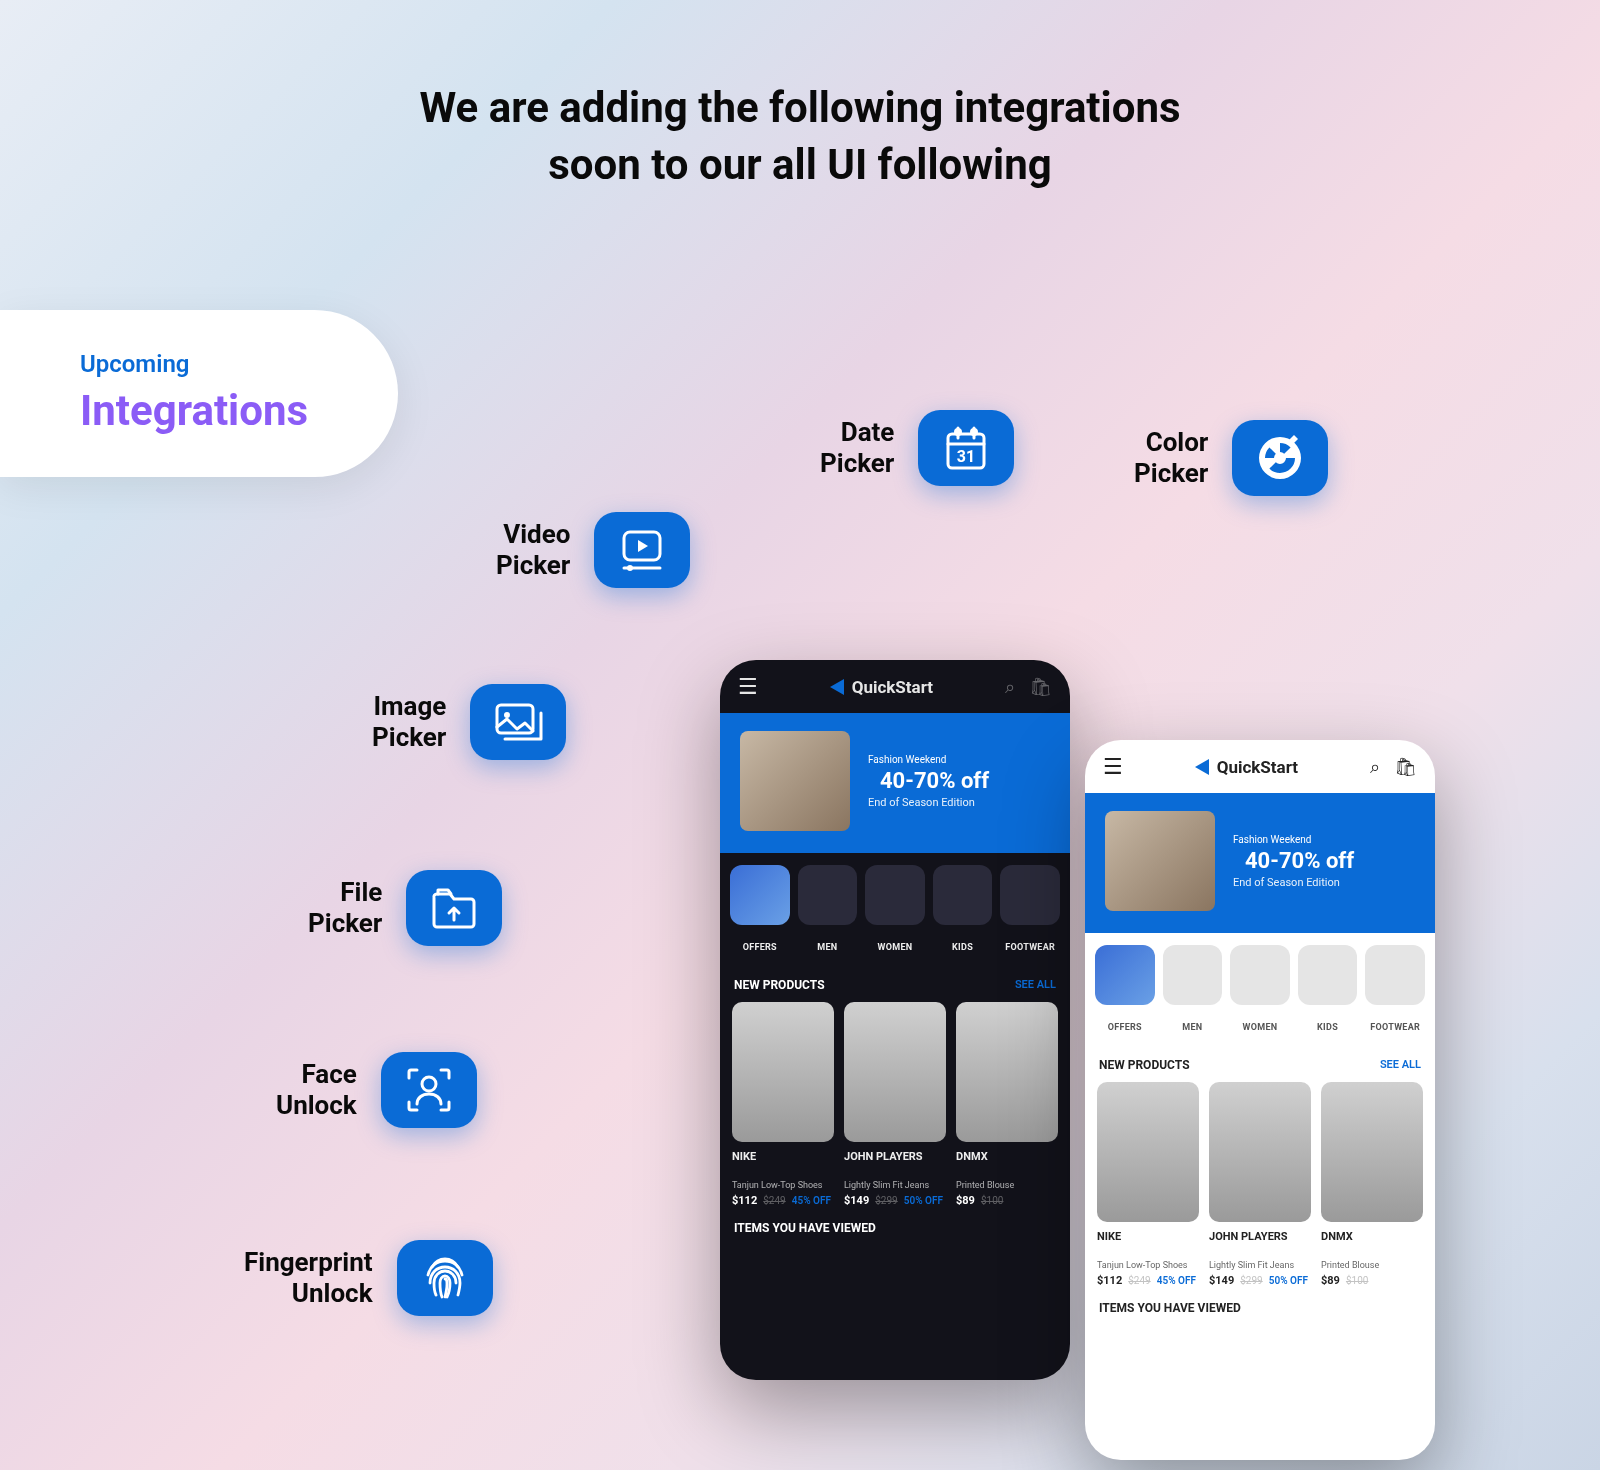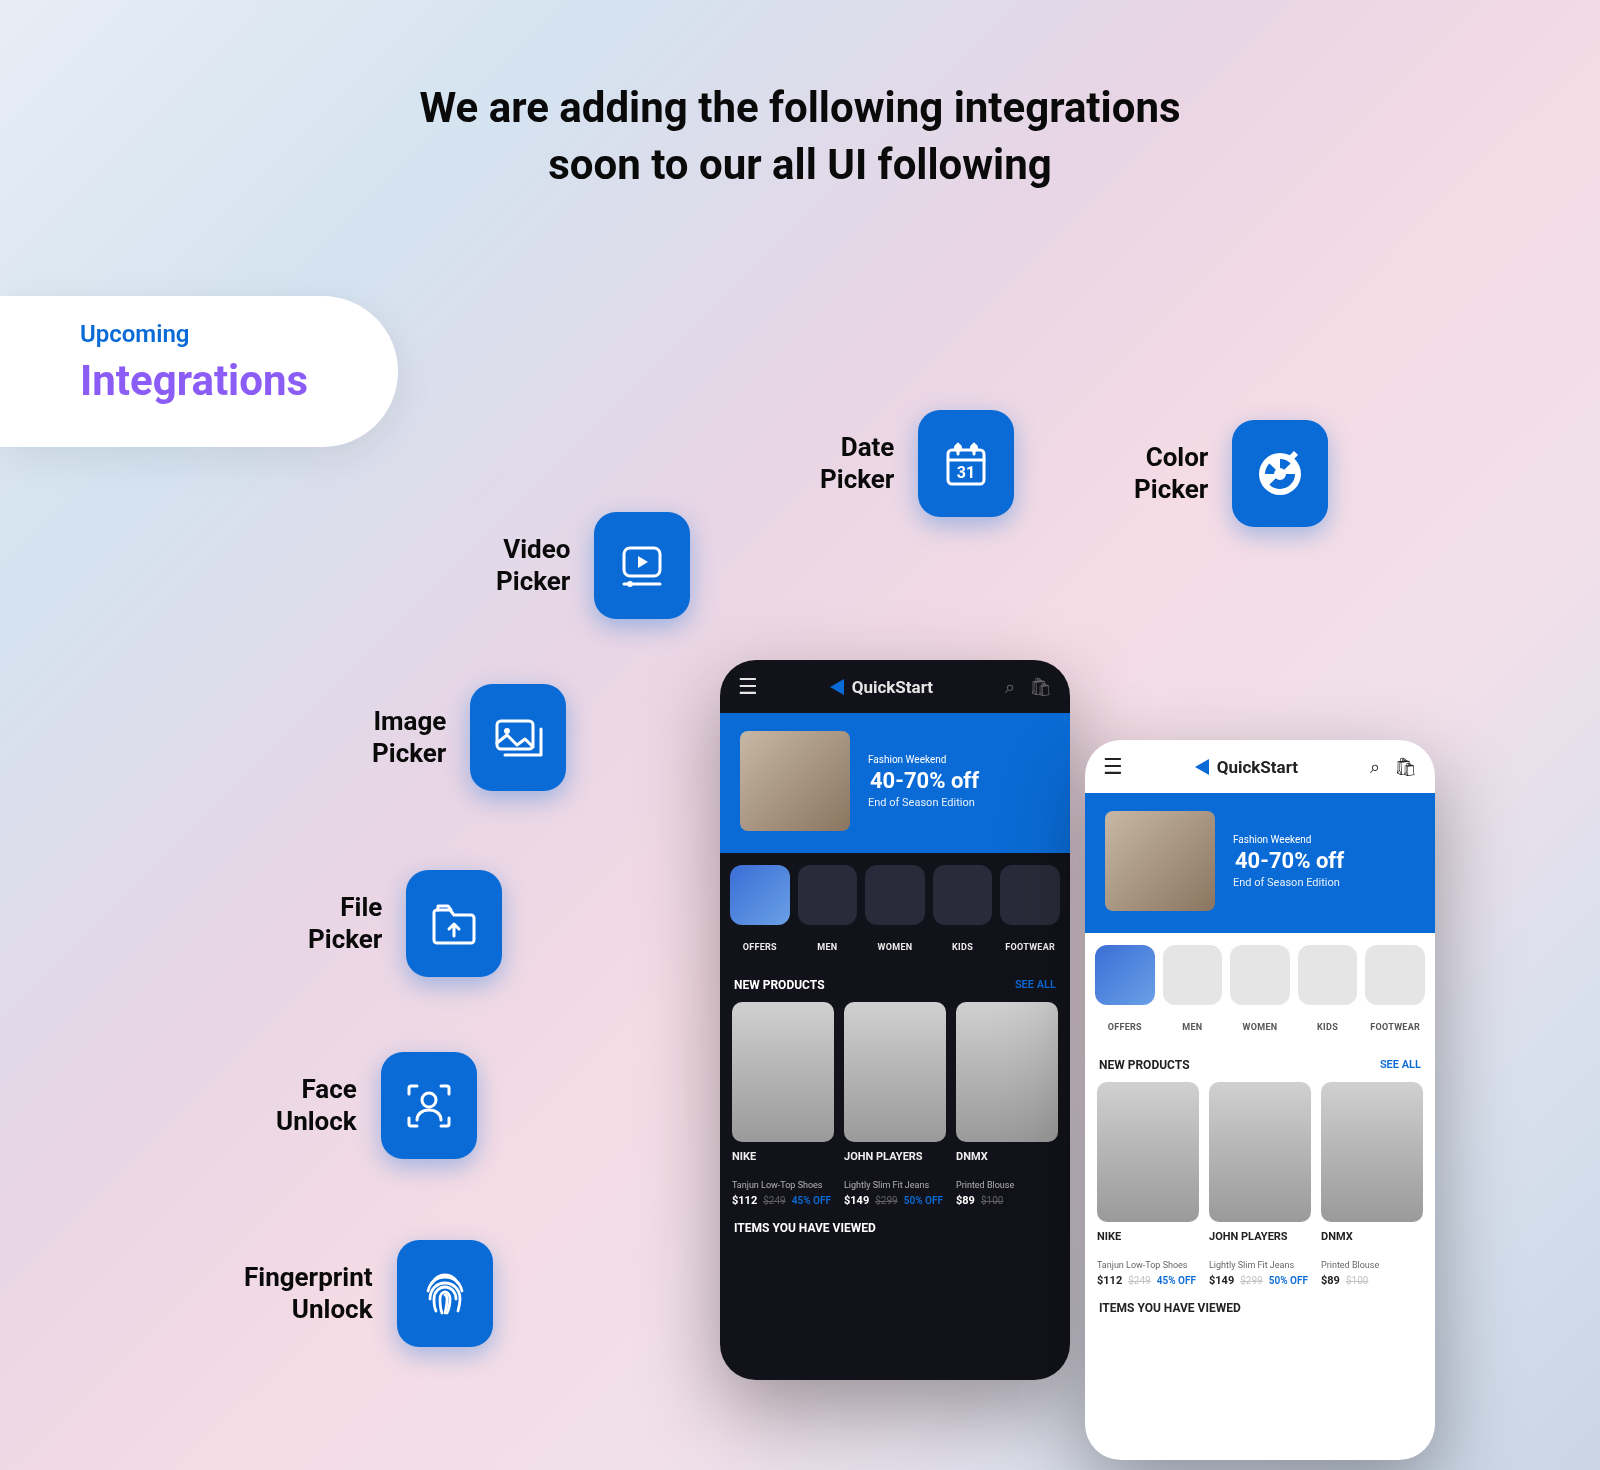--- a/index.html
+++ b/index.html
@@ -1,23 +1,23 @@
 <!DOCTYPE html>
 <html><head>
 <meta charset="utf-8">
 <style>
 *{margin:0;padding:0;box-sizing:border-box;font-family:-apple-system,BlinkMacSystemFont,"Segoe UI",Roboto,sans-serif}
 body{width:1600px;height:1470px;background:linear-gradient(135deg,#e8edf5 0%,#d4e3f0 20%,#e8d5e5 40%,#f5dce5 55%,#f0e0ea 70%,#d8e0ed 85%,#cad5e5 100%);overflow:hidden;position:relative;transform-origin:top left}
 .headline{text-align:center;padding-top:80px;font-size:42px;font-weight:700;color:#0a0a0a;line-height:1.35}
-.pill{position:absolute;left:0;top:296px;background:#fff;border-radius:0 100px 100px 0;padding:24px 90px 42px 80px;box-shadow:0 10px 40px rgba(0,0,0,0.08)}
+.pill{position:absolute;left:0;top:310px;background:#fff;border-radius:0 100px 100px 0;padding:40px 90px 42px 80px;box-shadow:0 10px 40px rgba(0,0,0,0.08)}
 .pill-upcoming{color:#0a6bd6;font-size:24px;font-weight:600;margin-bottom:8px}
 .pill-title{color:#8b5cf6;font-size:42px;font-weight:700}
 .feat{position:absolute;display:flex;align-items:center;gap:24px}
 .feat-label{text-align:right;font-size:26px;font-weight:700;color:#0a0a0a;line-height:1.2}
-.feat-icon{width:96px;height:107px;background:#0a6bd6;border-radius:22px;display:flex;align-items:center;justify-content:center;box-shadow:0 8px 24px rgba(10,107,214,0.35)}
+.feat-icon{width:96px;height:76px;background:#0a6bd6;border-radius:22px;display:flex;align-items:center;justify-content:center;box-shadow:0 8px 24px rgba(10,107,214,0.35)}
 .feat-icon svg{display:block}
 #f-video{left:496px;top:512px}
 #f-date{left:820px;top:410px}
 #f-color{left:1134px;top:420px}
 #f-image{left:372px;top:684px}
 #f-file{left:308px;top:870px}
 #f-face{left:276px;top:1052px}
 #f-finger{left:244px;top:1240px}
 
 
@@ -26,21 +26,21 @@
 #phone-light{width:350px;height:720px;left:1085px;top:740px;background:#fff;transform:perspective(1400px) rotateY(0deg)}
 .p-top{display:flex;align-items:center;justify-content:space-between;padding:14px 18px}
 .p-brand{display:flex;align-items:center;gap:8px;font-weight:700;font-size:17px}
 .p-brand-tri{width:0;height:0;border-top:8px solid transparent;border-bottom:8px solid transparent;border-right:14px solid #0a6bd6}
 .p-icons{display:flex;gap:14px;font-size:18px}
 #phone-dark .p-top{color:#e6e6e6}
 #phone-light .p-top{color:#222}
 .hero{background:#0a6bd6;color:#fff;padding:18px 20px 22px;display:flex;align-items:center;gap:18px}
 .hero-people{width:110px;height:100px;background:linear-gradient(135deg,#c7b8a5,#8a7560);border-radius:8px;flex-shrink:0}
 .hero-txt .hl1{font-size:10px;font-weight:400}
-.hero-txt .hl2{font-size:22px;font-weight:700;margin:3px 2px}
+.hero-txt .hl2{font-size:22px;font-weight:700;margin:3px 12px}
 .hero-txt .hl3{font-size:11px;opacity:.9}
 .cats{display:flex;gap:8px;padding:12px 10px;overflow:hidden}
 .cat{flex:1;min-width:0}
 .cat-img{width:100%;aspect-ratio:1;border-radius:12px;background:#e5e5e5}
 #phone-dark .cat-img{background:#2a2a3a}
 .cat-offers{background:linear-gradient(135deg,#3a6ed6,#6aa0e6)!important}
 .cat-lbl{text-align:center;font-size:9px;font-weight:700;margin-top:17px;letter-spacing:.3px}
 #phone-dark .cat-lbl{color:#eee}
 #phone-light .cat-lbl{color:#555}
 .sec-hdr{display:flex;justify-content:space-between;align-items:center;padding:14px 14px 10px;font-weight:700;font-size:12px}

